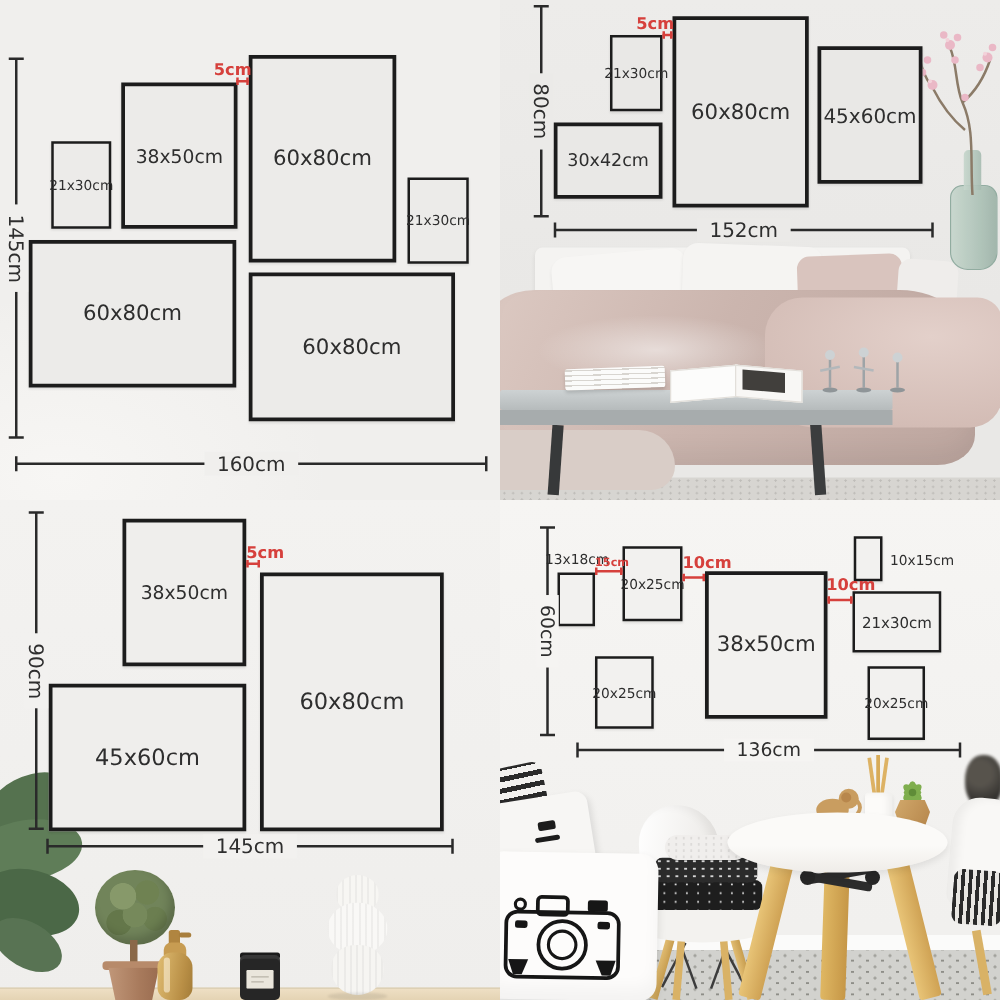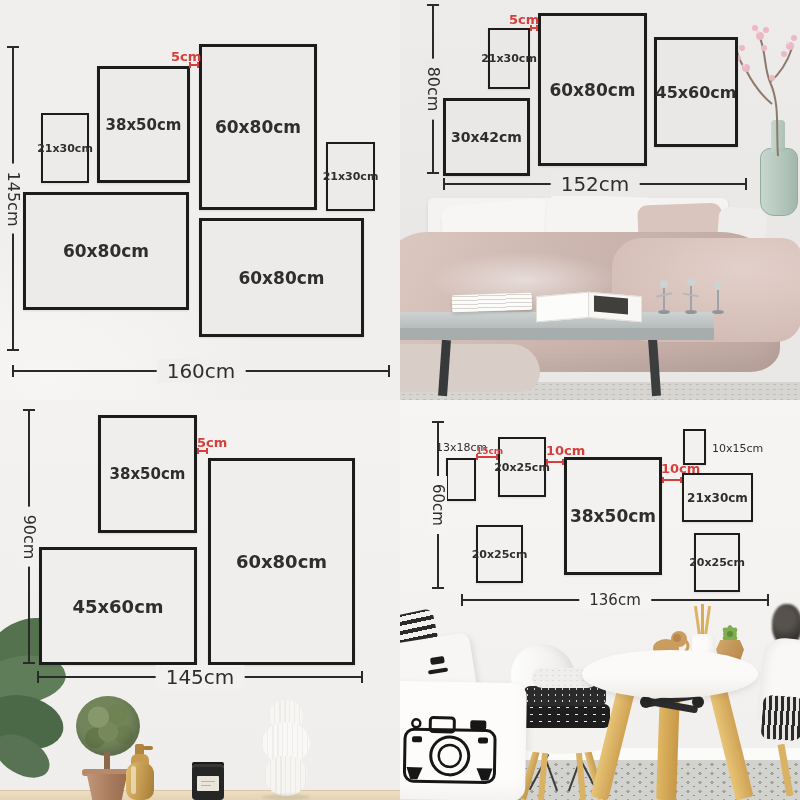--- a/index.html
+++ b/index.html
@@ -9,33 +9,33 @@
   #q-tl{left:0;top:0;--wall:#f0efed;--fill:#ecebe9;
         background:radial-gradient(120% 80% at 12% 95%,#f7f6f4 0%,rgba(247,246,244,0) 45%),#f0efed;}
   #q-tr{left:400px;top:0;--wall:#ebeae8;--fill:#e9e8e6;
         background:linear-gradient(180deg,#edecea 0%,#e9e8e6 60%);}
   #q-bl{left:0;top:400px;--wall:#f2f1ef;--fill:#efeeec;
         background:linear-gradient(180deg,#f3f2f0 0%,#efeeec 100%);}
   #q-br{left:400px;top:400px;--wall:#f5f4f2;--fill:#f2f1ef;
         background:linear-gradient(180deg,#f6f5f3 0%,#f1f0ee 85%);}
   .frame{position:absolute;box-sizing:border-box;border:3px solid #1c1c1c;background:var(--fill);
          display:flex;align-items:center;justify-content:center;z-index:5;
-         box-shadow:0 1px 2px rgba(0,0,0,0.10);font-weight:bold;}
+         box-shadow:0 1px 2px rgba(0,0,0,0.10);}
   .frame.thin{border-width:2px;}
   .fl{white-space:nowrap;color:#2e2e2e;}
   .vdim{position:absolute;width:2px;background:#2a2a2a;z-index:6;}
   .vdim::before,.vdim::after{content:"";position:absolute;left:-5px;width:12px;height:2px;background:#2a2a2a;}
   .vdim::before{top:-1px;}.vdim::after{bottom:-1px;}
   .vlabel{position:absolute;left:1px;top:50%;transform:translate(-50%,-50%);
           writing-mode:vertical-rl;background:var(--wall);padding:8px 0;font-size:16px;}
   .hdim{position:absolute;height:2px;background:#2a2a2a;z-index:6;}
   .hdim::before,.hdim::after{content:"";position:absolute;top:-5px;width:2px;height:12px;background:#2a2a2a;}
   .hdim::before{left:-1px;}.hdim::after{right:-1px;}
   .hlabel{position:absolute;left:50%;top:1px;transform:translate(-50%,-50%);
-          background:var(--wall);padding:0 10px;font-size:20px;}
+          background:var(--wall);padding:0 10px;font-size:16px;}
   .rline{position:absolute;height:2px;background:#d6403c;z-index:7;}
   .rline::before,.rline::after{content:"";position:absolute;top:-2px;width:2px;height:6px;background:#d6403c;}
   .rline::before{left:0;}.rline::after{right:0;}
   .rtext{position:absolute;color:#d6403c;font-weight:600;z-index:7;white-space:nowrap;}
   .olabel{position:absolute;font-size:11px;z-index:6;white-space:nowrap;color:#2e2e2e;}
   .d{position:absolute;}
 </style>
 </head>
 <body>
 
@@ -141,21 +141,21 @@
 
     <div class="frame thin" style="left:88px;top:28px;width:42px;height:61px">
       <span class="fl" style="font-size:11px">21x30cm</span>
       </div>
     <div class="frame" style="left:138px;top:13px;width:109px;height:153px">
       <span class="fl" style="font-size:17px">60x80cm</span>
       </div>
     <div class="frame" style="left:254px;top:37px;width:84px;height:110px">
       <span class="fl" style="font-size:16px">45x60cm</span>
       </div>
-    <div class="frame" style="left:43px;top:98px;width:87px;height:78px">
+    <div class="frame" style="left:43px;top:98px;width:87px;height:61px">
       <span class="fl" style="font-size:14px">30x42cm</span>
       </div>
     <div class="vdim" style="left:32px;top:5px;height:168px">
       <span class="vlabel">80cm</span>
       </div>
     <div class="hdim" style="left:44px;top:183px;width:302px">
       <span class="hlabel">152cm</span>
       </div>
     <span class="rtext" style="left:109px;top:12px;font-size:13px">5cm</span>
     <div class="rline" style="left:130px;top:27px;width:8px"></div>

